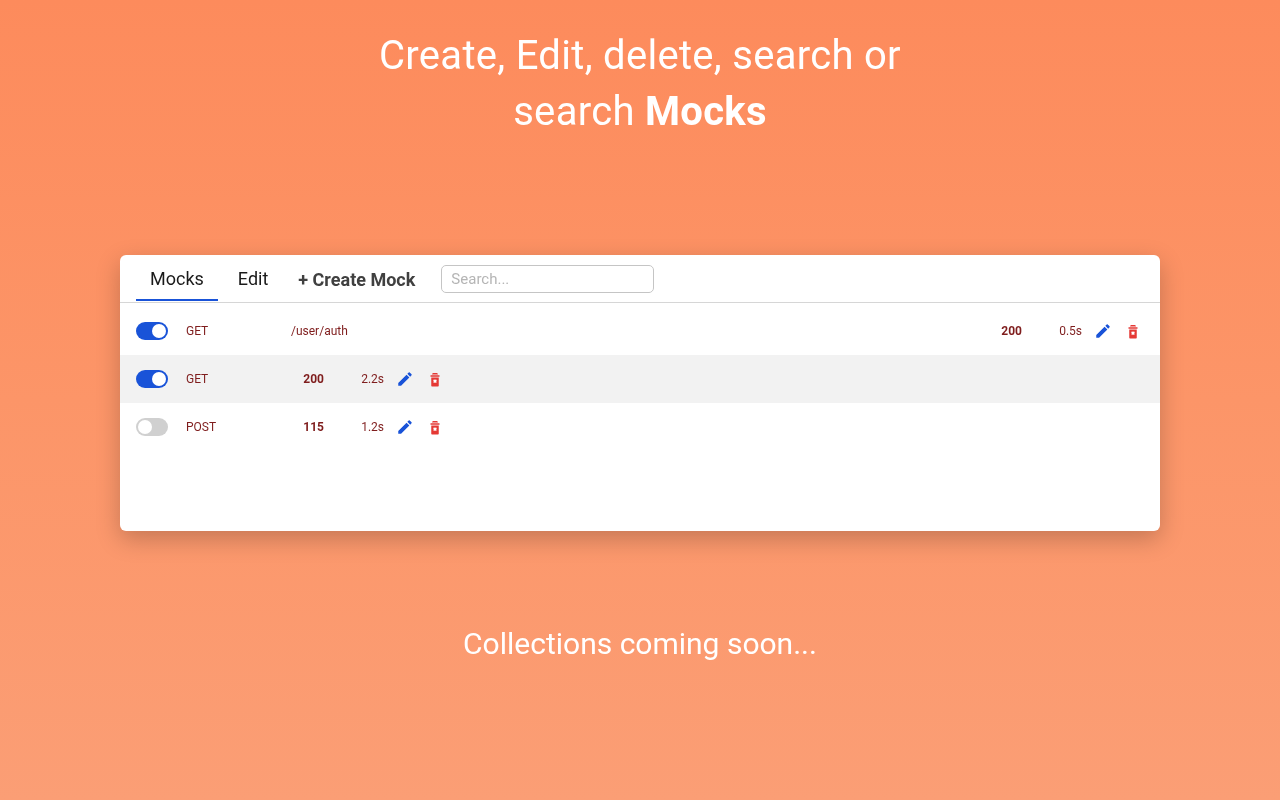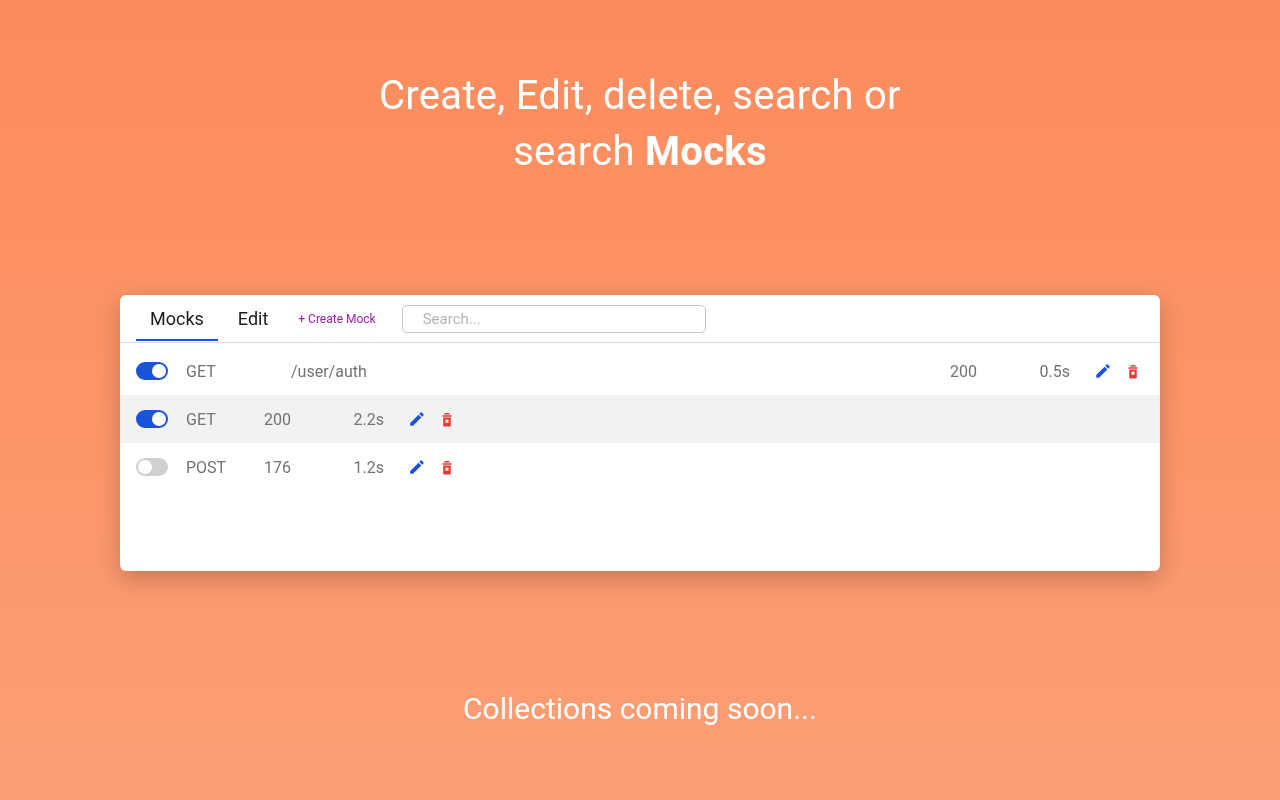--- a/index.html
+++ b/index.html
@@ -15,21 +15,21 @@
       display: flex;
       flex-direction: column;
       align-items: center;
       overflow: hidden;
     }
     .header-title {
       text-align: center;
       color: #ffffff;
       font-size: 40px;
       font-weight: 400;
-      margin-top: 68px;
+      margin-top: 28px;
       line-height: 1.4;
       letter-spacing: 0.3px;
     }
     .header-title .bold {
       font-weight: 700;
     }
     .panel {
       width: 1040px;
       background: #ffffff;
       border-radius: 6px;
@@ -51,50 +51,50 @@
       font-size: 18px;
       color: #1a1a1a;
       cursor: pointer;
       border-bottom: 2px solid transparent;
       position: relative;
     }
     .tab.active {
       border-bottom: 2px solid #1953d8;
     }
     .create-mock {
-      color: #a21caf;
-      font-weight: 400;
+      color: #404040;
+      font-weight: 700;
       padding: 11px 14px 10px 10px;
-      font-size: 12px;
+      font-size: 18px;
       cursor: pointer;
     }
     .search-input {
       margin-left: 6px;
       height: 28px;
-      width: 304px;
+      width: 213px;
       border: 1px solid #c5c5c5;
       border-radius: 5px;
-      padding: 0 20px;
+      padding: 0 9px;
       font-size: 15px;
       color: #333;
       outline: none;
     }
     .search-input::placeholder {
       color: #b5b5b5;
     }
     .rows {
       padding-top: 4px;
     }
     .row {
       display: flex;
       align-items: center;
       height: 48px;
       padding: 0 18px 0 16px;
-      font-size: 16px;
-      color: #737373;
+      font-size: 12px;
+      color: #7f1d1d;
     }
     .row.alt {
       background: #f2f2f2;
     }
     .toggle {
       width: 32px;
       height: 18px;
       border-radius: 9px;
       position: relative;
       cursor: pointer;
@@ -130,43 +130,44 @@
     .method {
       width: 78px;
       flex-shrink: 0;
     }
     .path {
       flex: 1;
       margin-left: 27px;
     }
     .status {
       width: 60px;
-      text-align: left;
+      text-align: right;
+      font-weight: bold;
     }
     .delay {
       width: 60px;
       text-align: right;
-      margin-right: 16px;
+      margin-right: 4px;
     }
     .actions {
       display: flex;
       align-items: center;
       gap: 12px;
       margin-left: 8px;
     }
     .icon {
       width: 18px;
       height: 18px;
       cursor: pointer;
     }
     .footer-text {
       color: #ffffff;
       font-size: 30px;
       font-weight: 400;
-      margin-top: 120px;
+      margin-top: 95px;
       text-align: center;
     }
   </style>
 </head>
 <body>
 
 <div class="header-title">
   <span>Create, Edit, delete, search or</span><br>
   <span>search </span><span class="bold">Mocks</span>
 </div>
@@ -210,21 +211,21 @@
         <svg class="icon" viewBox="0 0 24 24" fill="#e53935">
             <path d="M6 7h12v2H6zM7 10h10v11a1 1 0 0 1-1 1H8a1 1 0 0 1-1-1V10zm2-6h6l1 2H8l1-2z"></path>
             <path fill="#fff" d="M9.5 13l1.4 1.4L12 13.3l1.1 1.1 1.4-1.4-1.1-1.1 1.1-1.1-1.4-1.4L12 10.5l-1.1-1.1-1.4 1.4 1.1 1.1z" transform="translate(0 3)"></path>
           </svg>
       </div>
     </div>
 
     <div class="row">
       <div class="toggle off"></div>
       <div class="method">POST</div>
-      <div class="status">176</div>
+      <div class="status">115</div>
       <div class="delay">1.2s</div>
       <div class="actions">
         <svg class="icon" viewBox="0 0 24 24" fill="#1953d8">
             <path d="M3 17.25V21h3.75L17.81 9.94l-3.75-3.75L3 17.25zM20.71 7.04c.39-.39.39-1.02 0-1.41l-2.34-2.34a.9959.9959 0 0 0-1.41 0l-1.83 1.83 3.75 3.75 1.83-1.83z"></path>
           </svg>
         <svg class="icon" viewBox="0 0 24 24" fill="#e53935">
             <path d="M6 7h12v2H6zM7 10h10v11a1 1 0 0 1-1 1H8a1 1 0 0 1-1-1V10zm2-6h6l1 2H8l1-2z"></path>
             <path fill="#fff" d="M9.5 13l1.4 1.4L12 13.3l1.1 1.1 1.4-1.4-1.1-1.1 1.1-1.1-1.4-1.4L12 10.5l-1.1-1.1-1.4 1.4 1.1 1.1z" transform="translate(0 3)"></path>
           </svg>
       </div>

